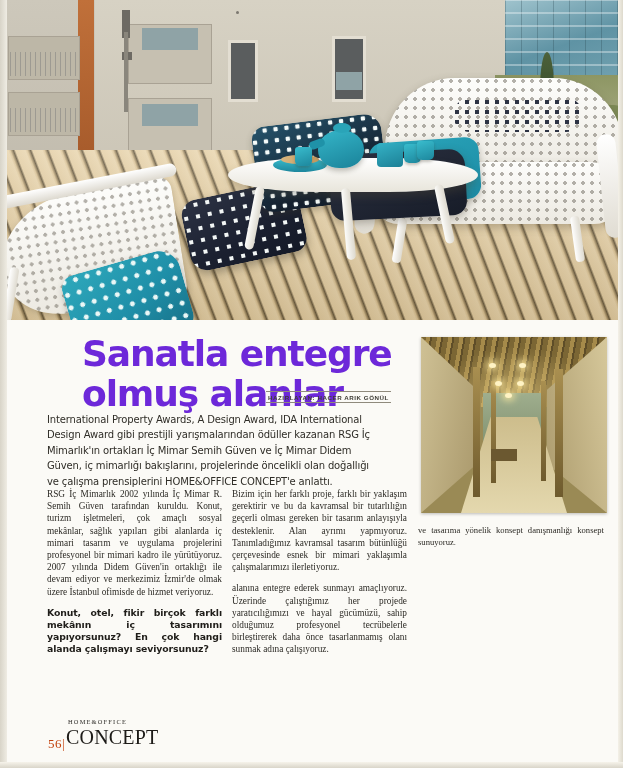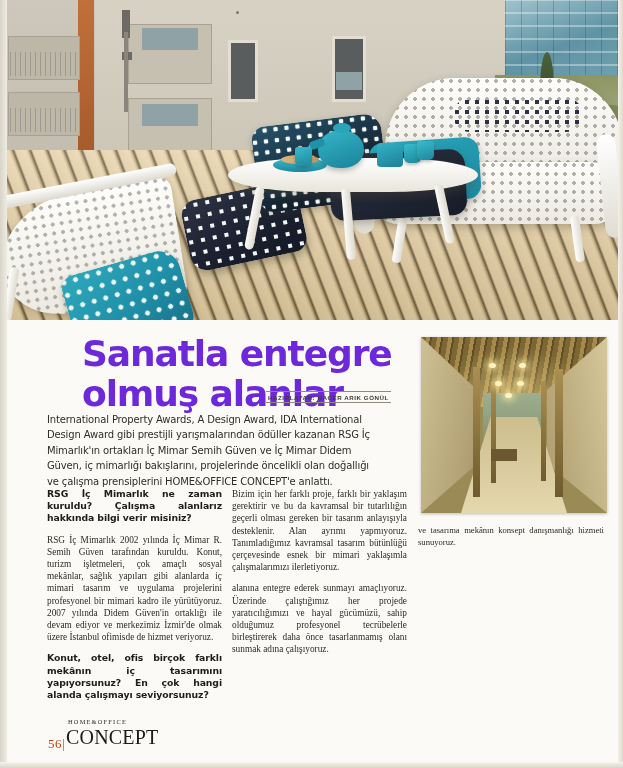--- a/index.html
+++ b/index.html
@@ -262,32 +262,31 @@
       <div class="fin" style="left:134px;top:32px;width:8px;height:128px;"></div>
       <div class="spot" style="left:68px;top:26px;"></div>
       <div class="spot" style="left:98px;top:26px;"></div>
       <div class="spot" style="left:74px;top:44px;"></div>
       <div class="spot" style="left:96px;top:44px;"></div>
       <div class="spot" style="left:84px;top:56px;"></div>
       <div class="bench"></div>
     </div>
 
     <div class="col col-1">
-      <p class="q">RSG İç Mimarlık ne zaman kuruldu? Çalışma alanlarız hakkında bilgi verir misiniz?</p>
       <p>RSG İç Mimarlık 2002 yılında İç Mimar R. Semih Güven tarafından kuruldu. Konut, turizm işletmeleri, çok amaçlı sosyal mekânlar, sağlık yapıları gibi alanlarda iç mimari tasarım ve uygulama projelerini profesyonel bir mimari kadro ile yürütüyoruz. 2007 yılında Didem Güven'in ortaklığı ile devam ediyor ve merkezimiz İzmir'de olmak üzere İstanbul ofimisde de hizmet veriyoruz.</p>
-      <p class="q">Konut, otel, ofis birçok farklı mekânın iç tasarımını yapıyorsunuz? En çok hangi alanda çalışmayı seviyorsunuz?</p>
+      <p class="q">Konut, otel, fikir birçok farklı mekânın iç tasarımını yapıyorsunuz? En çok hangi alanda çalışmayı seviyorsunuz?</p>
     </div>
 
     <div class="col col-2">
       <p>Bizim için her farklı proje, farklı bir yaklaşım gerektirir ve bu da kavramsal bir tutarlılığın geçerli olması gereken bir tasarım anlayışıyla desteklenir. Alan ayrımı yapmıyoruz. Tanımladığımız kavramsal tasarım bütünlüğü çerçevesinde esnek bir mimari yaklaşımla çalışmalarımızı ilerletiyoruz.</p>
       <p>alanına entegre ederek sunmayı amaçlıyoruz. Üzerinde çalıştığımız her projede yaratıcılığımızı ve hayal gücümüzü, sahip olduğumuz profesyonel tecrübelerle birleştirerek daha önce tasarlanmamış olanı sunmak adına çalışıyoruz.</p>
     </div>
 
     <div class="col col-3">
-      <p>ve tasarıma mekânın konsept danışmanlığı hizmeti sunuyoruz.</p>
+      <p>ve tasarıma yönelik konsept danışmanlığı konsept sunuyoruz.</p>
     </div>
 
 
     <div class="footer">
       <span class="pgnum">56|</span>
       <span class="logo-sm">HOME&amp;OFFICE</span>
       <span class="logo-lg">CONCEPT</span>
     </div>
   </div>
 

